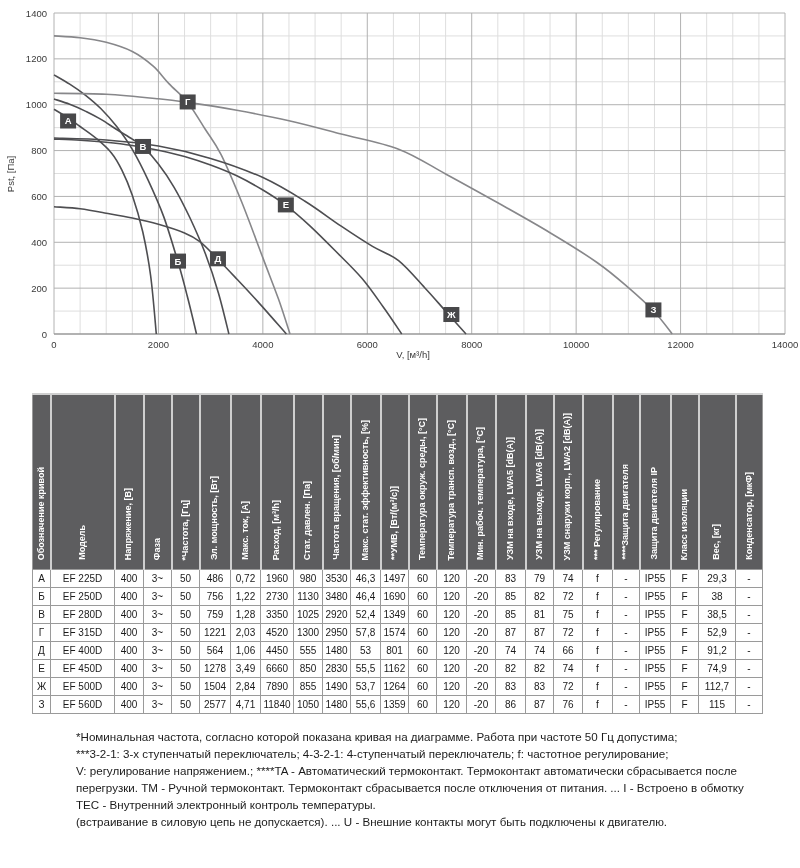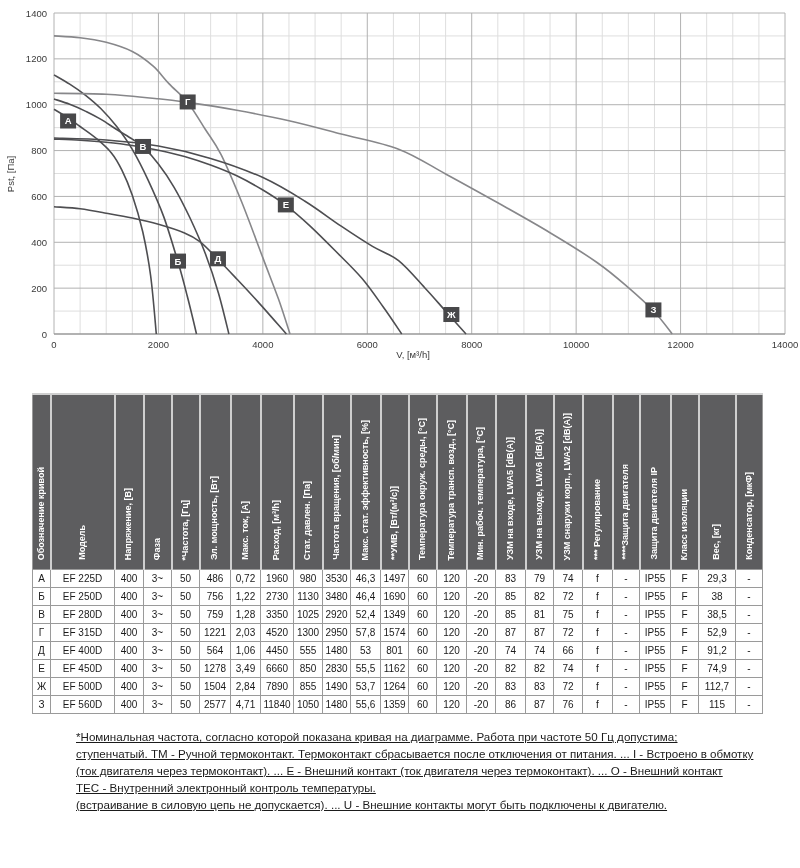--- a/index.html
+++ b/index.html
@@ -30,21 +30,21 @@
     white-space:nowrap;font-size:9px;font-weight:bold;color:#ffffff;line-height:1.05;
   }
   #spec-table td{
     height:17px;border:1px solid #9a9a9a;background:#ffffff;
     font-size:10px;color:#1a1a1a;text-align:center;white-space:nowrap;
     overflow:hidden;padding:0 1px;
   }
   
   #footnotes{
     position:absolute;left:76px;top:728px;width:690px;
-    font-size:11.6px;line-height:17px;color:#1b1b1b;text-decoration:underline;
+    font-size:11.6px;line-height:17px;color:#1b1b1b;
   }
 </style>
 </head>
 <body>
 
 <div class="page">
   <svg id="chart" width="800" height="375" viewBox="0 0 800 375">
       <line x1="80.10714285714286" y1="13" x2="80.10714285714286" y2="334" stroke="#dedede" stroke-width="1"></line>
       <line x1="106.21428571428572" y1="13" x2="106.21428571428572" y2="334" stroke="#dedede" stroke-width="1"></line>
       <line x1="132.32142857142856" y1="13" x2="132.32142857142856" y2="334" stroke="#dedede" stroke-width="1"></line>
@@ -394,18 +394,19 @@
           <td>-</td>
           <td>IP55</td>
           <td>F</td>
           <td>115</td>
           <td>-</td>
         </tr>
       </tbody>
     </table>
   <div id="footnotes">
       <div>*Номинальная частота, согласно которой показана кривая на диаграмме. Работа при частоте 50 Гц допустима;</div>
-      <div>ступенчатый. TM - Ручной термоконтакт. Термоконтакт сбрасывается после отключения от питания. ... I - Встроено в обмотку</div>
-      <div>(ток двигателя через термоконтакт). ... E - Внешний контакт (ток двигателя через термоконтакт). ... O - Внешний контакт</div>
+      <div>***3-2-1: 3-х ступенчатый переключатель; 4-3-2-1: 4-ступенчатый переключатель; f: частотное регулирование;</div>
+      <div>V: регулирование напряжением.; ****TA - Автоматический термоконтакт. Термоконтакт автоматически сбрасывается после</div>
+      <div>перегрузки. TM - Ручной термоконтакт. Термоконтакт сбрасывается после отключения от питания. ... I - Встроено в обмотку</div>
       <div>TEC - Внутренний электронный контроль температуры.</div>
       <div>(встраивание в силовую цепь не допускается). ... U - Внешние контакты могут быть подключены к двигателю.</div>
     </div>
 </div>
 
 </body></html>

